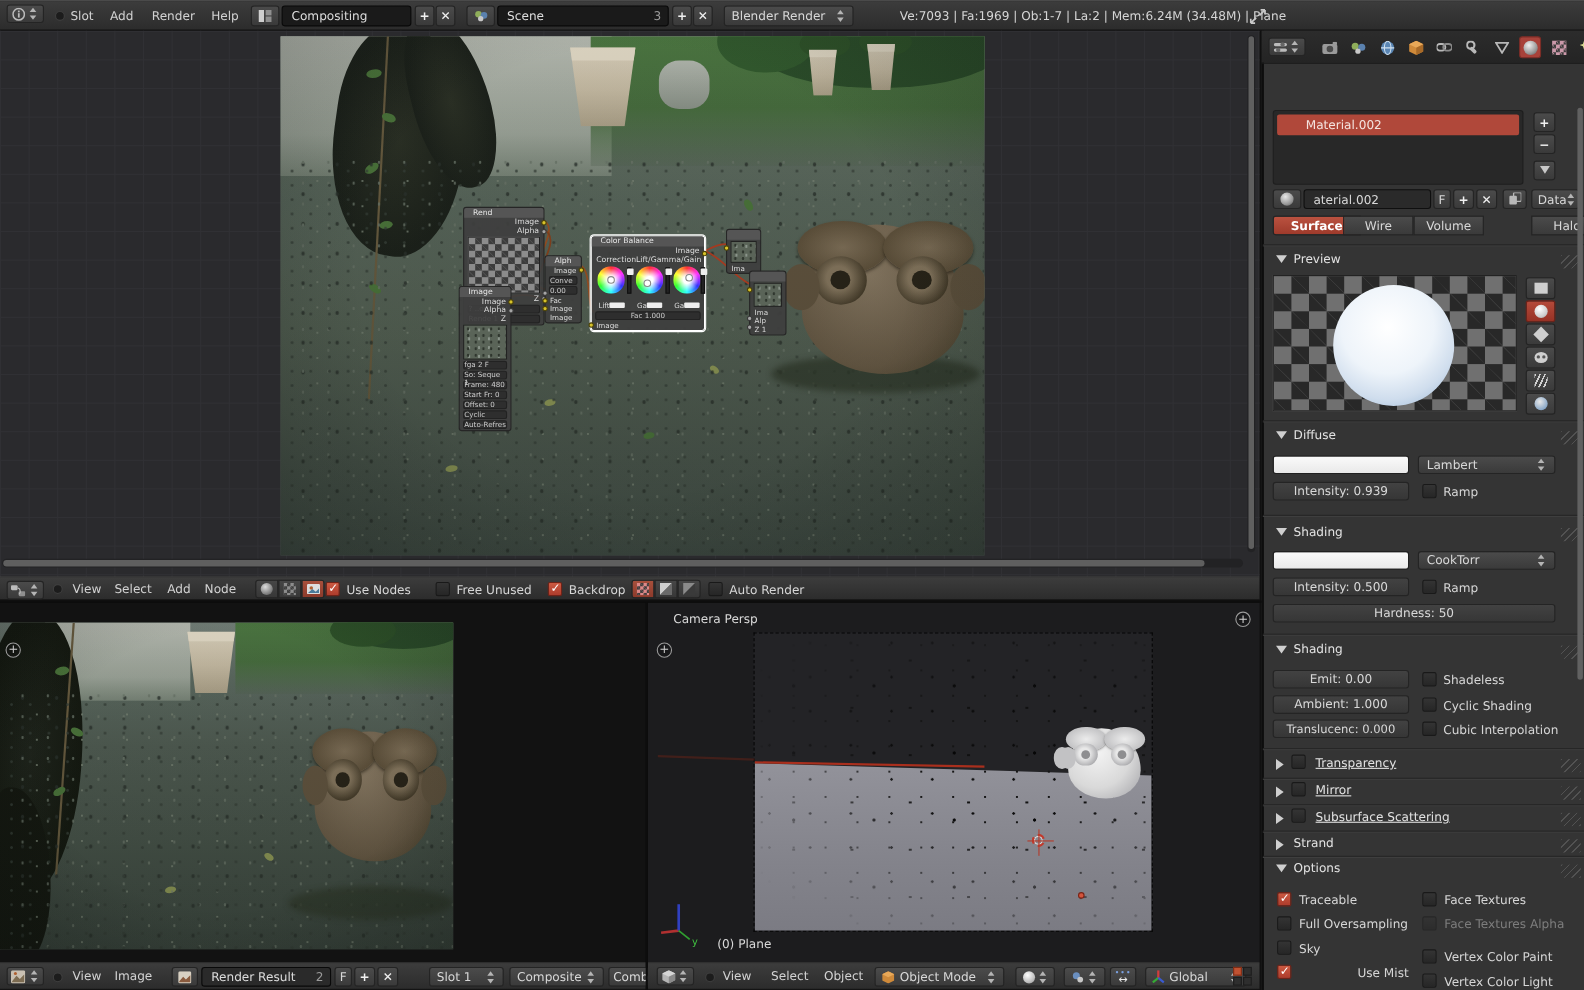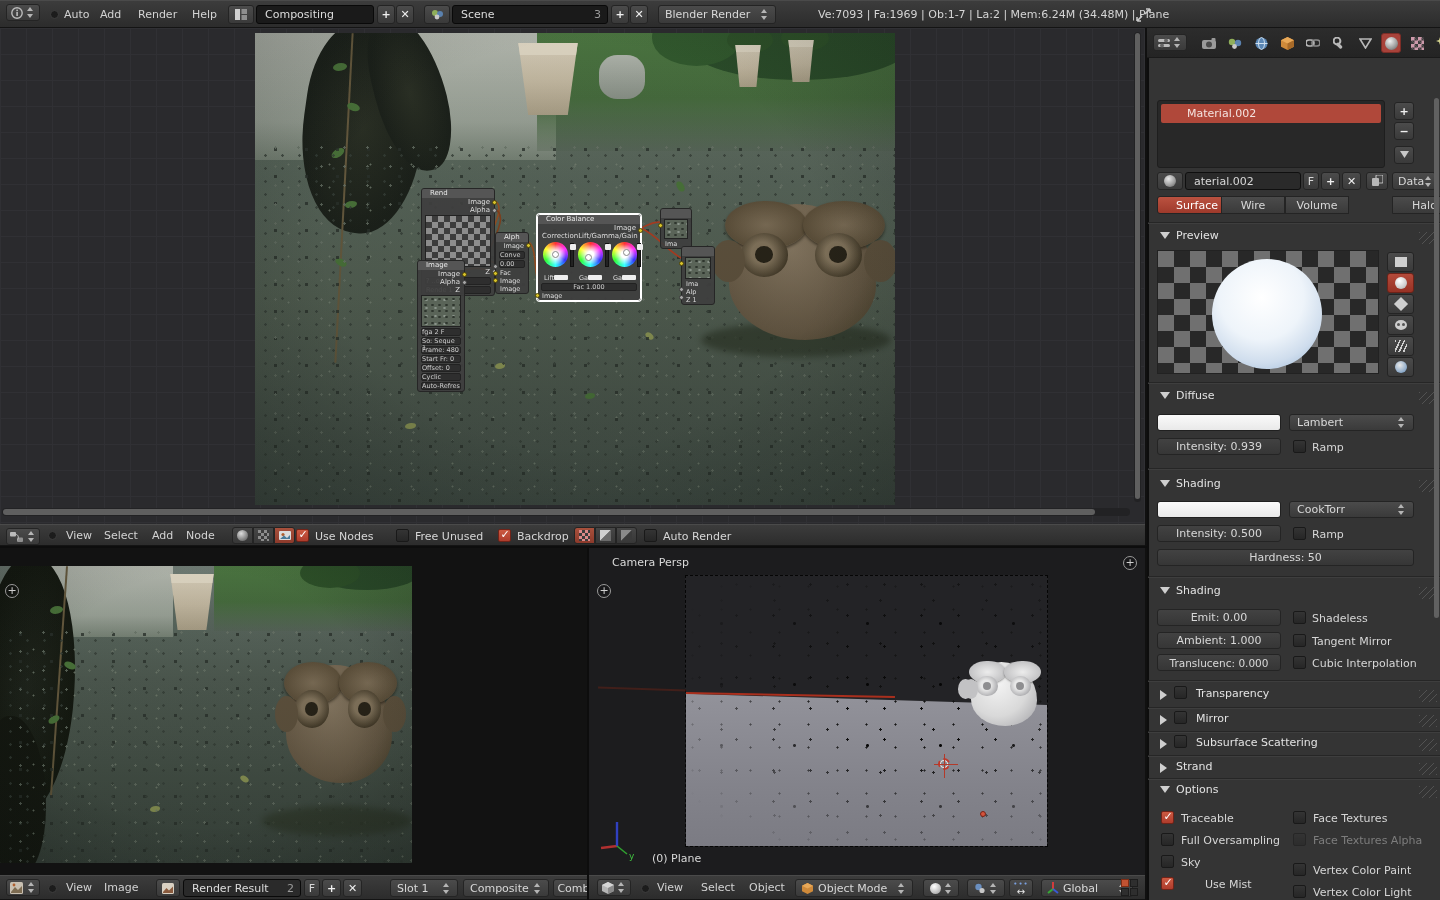--- a/index.html
+++ b/index.html
@@ -31,21 +31,21 @@
   .circ-icon { position:absolute; width:9px; height:9px; border-radius:50%;
     background:#1c1c1c; border:1px solid #3e3e3e; }
   .plusbtn, .xbtn { font-weight:bold; color:#f0f0f0; }
   .hatch { position:absolute; right:3px; top:4px; width:18px; height:12px; opacity:.45;
     background:repeating-linear-gradient(135deg,#777 0 1px,transparent 1px 5px); }
   .panelhdr { position:absolute; left:1152px; width:288px; height:17px; color:#e2e2e2; font-size:11px; }
   .panelhdr .tri { position:absolute; left:8px; top:4px; width:0; height:0; }
   .tri.down { border-left:5px solid transparent; border-right:5px solid transparent; border-top:7px solid #cfcfcf; }
   .tri.right { border-top:5px solid transparent; border-bottom:5px solid transparent; border-left:7px solid #cfcfcf; }
   .panelhdr .lbl { position:absolute; left:24px; top:1px; }
-  .panelhdr .lbl.after-cb { left:44px; }
+  .panelhdr .lbl.after-cb { left:44px;text-decoration:underline; }
   .sep { position:absolute; left:1148px; width:292px; height:1px; background:#262626; box-shadow:0 1px 0 #3e3e3e; }
 
   
   .svgic { position:absolute; }
 
   
   #topbar { left:0; top:0; width:1440px; height:28px; }
   .field { position:absolute; background:#1a1a1a; border:1px solid #090909; border-radius:3px;
     color:#dcdcdc; font-size:11px; display:flex; align-items:center; padding-left:8px; }
   .field .count { margin-left:auto; margin-right:6px; color:#9a9a9a; }
@@ -225,21 +225,21 @@
   <div id="topbar" class="hbar">
     <div class="ed-btn" style="left:6px;">
       <svg class="svgic" width="12" height="12" style="position:static">
         <circle cx="6" cy="6" r="5.2" fill="none" stroke="#bbb" stroke-width="1.4"></circle>
         <rect x="5.3" y="5" width="1.6" height="4" fill="#bbb"></rect>
           <rect x="5.3" y="2.6" width="1.6" height="1.6" fill="#bbb"></rect>
       </svg>
       <span class="spin"></span>
     </div>
     <span class="circ-icon" style="left:50px; top:9px;"></span>
-    <span class="menu" style="left:64px;">Auto</span>
+    <span class="menu" style="left:64px;">Slot</span>
     <span class="menu" style="left:100px;">Add</span>
     <span class="menu" style="left:138px;">Render</span>
     <span class="menu" style="left:192px;">Help</span>
     <div class="btn" style="left:228px; top:4px; width:26px; height:19px;">
       <svg width="12" height="11">
         <rect x="0" y="0" width="5" height="11" fill="#cfcfcf"></rect>
           <rect x="6.5" y="0" width="5.5" height="5" fill="#8f8f8f"></rect>
         <rect x="6.5" y="6" width="5.5" height="5" fill="#8f8f8f"></rect>
       </svg>
     </div>
@@ -744,21 +744,21 @@
     <svg width="11" height="12">
       <rect x="0" y="3" width="7" height="8" rx="1" fill="#b8b8b8"></rect>
         <rect x="4" y="0" width="7" height="8" rx="1" fill="none" stroke="#b8b8b8" stroke-width="1.2"></rect>
     </svg>
   </div>
   <div class="btn" style="left:1392px; top:172px; width:44px; height:18px; justify-content:space-between; padding:0 5px;">
     <span>Data</span>
       <span class="spin"></span>
   </div>
 
-  <div class="btn" style="left:1157px; top:196px; width:80px; height:18px; border-radius:3px 0 0 3px; background:linear-gradient(#bb5240,#9e3a2b); color:#fff;">Surface</div>
+  <div class="btn" style="left:1157px; top:196px; width:80px; height:18px; border-radius:3px 0 0 3px; background:linear-gradient(#bb5240,#9e3a2b); color:#fff;font-weight:bold;">Surface</div>
   <div class="btn" style="left:1221px; top:196px; width:64px; height:18px; border-radius:0;">Wire</div>
   <div class="btn" style="left:1285px; top:196px; width:64px; height:18px; border-radius:0;">Volume</div>
   <div class="btn" style="left:1349px; top:196px; width:65px; height:18px; border-radius:0 3px 3px 0;margin-left:43px;">Halo</div>
 
   <div class="sep" style="top:222px;"></div>
 
   <div class="panelhdr" style="top:228px;">
     <span class="tri down"></span>
       <span class="lbl">Preview</span>
       <span class="hatch"></span>
@@ -826,21 +826,21 @@
   <div class="panelhdr" style="top:583px;">
     <span class="tri down"></span>
       <span class="lbl">Shading</span>
       <span class="hatch"></span>
   </div>
   <div class="btn slider" style="left:1157px; top:609px; width:124px; height:17px;">Emit: 0.00</div>
   <span class="cb" style="left:1293px; top:611px;"></span>
   <span class="cblabel" style="left:1312px; top:612px;">Shadeless</span>
   <div class="btn slider" style="left:1157px; top:632px; width:124px; height:17px;">Ambient: 1.000</div>
   <span class="cb" style="left:1293px; top:634px;"></span>
-  <span class="cblabel" style="left:1312px; top:635px;">Tangent Mirror</span>
+  <span class="cblabel" style="left:1312px; top:635px;">Cyclic Shading</span>
   <div class="btn slider" style="left:1157px; top:654px; width:124px; height:17px; font-size:10.5px;">Translucenc: 0.000</div>
   <span class="cb" style="left:1293px; top:656px;"></span>
   <span class="cblabel" style="left:1312px; top:657px;">Cubic Interpolation</span>
 
   <div class="sep" style="top:680px;"></div>
 
   <div class="panelhdr" style="top:686px;">
     <span class="tri right"></span>
       <span class="cb" style="left:22px; top:0;"></span>
     <span class="lbl after-cb">Transparency</span>
@@ -873,21 +873,21 @@
       <span class="lbl">Options</span>
       <span class="hatch"></span>
   </div>
   <span class="cb on" style="left:1161px; top:811px;"></span>
   <span class="cblabel" style="left:1181px; top:812px;">Traceable</span>
   <span class="cb" style="left:1161px; top:833px;"></span>
   <span class="cblabel" style="left:1181px; top:834px;">Full Oversampling</span>
   <span class="cb" style="left:1161px; top:855px;"></span>
   <span class="cblabel" style="left:1181px; top:856px;">Sky</span>
   <span class="cb on" style="left:1161px; top:877px;"></span>
-  <span class="cblabel" style="left:1205px; top:878px;">Use Mist</span>
+  <span class="cblabel" style="left:1234px; top:878px;">Use Mist</span>
 
   <span class="cb" style="left:1293px; top:811px;"></span>
   <span class="cblabel" style="left:1313px; top:812px;">Face Textures</span>
   <span class="cb" style="left:1293px; top:833px; opacity:.5;"></span>
   <span class="cblabel dim" style="left:1313px; top:834px;">Face Textures Alpha</span>
   <span class="cb" style="left:1293px; top:863px;"></span>
   <span class="cblabel" style="left:1313px; top:864px;">Vertex Color Paint</span>
   <span class="cb" style="left:1293px; top:885px;"></span>
   <span class="cblabel" style="left:1313px; top:886px;">Vertex Color Light</span>
 

